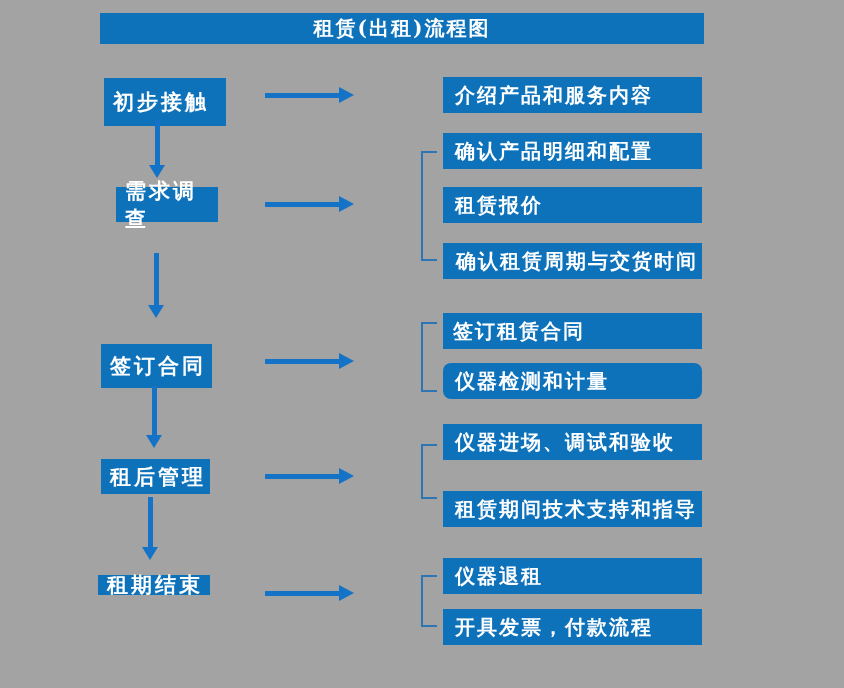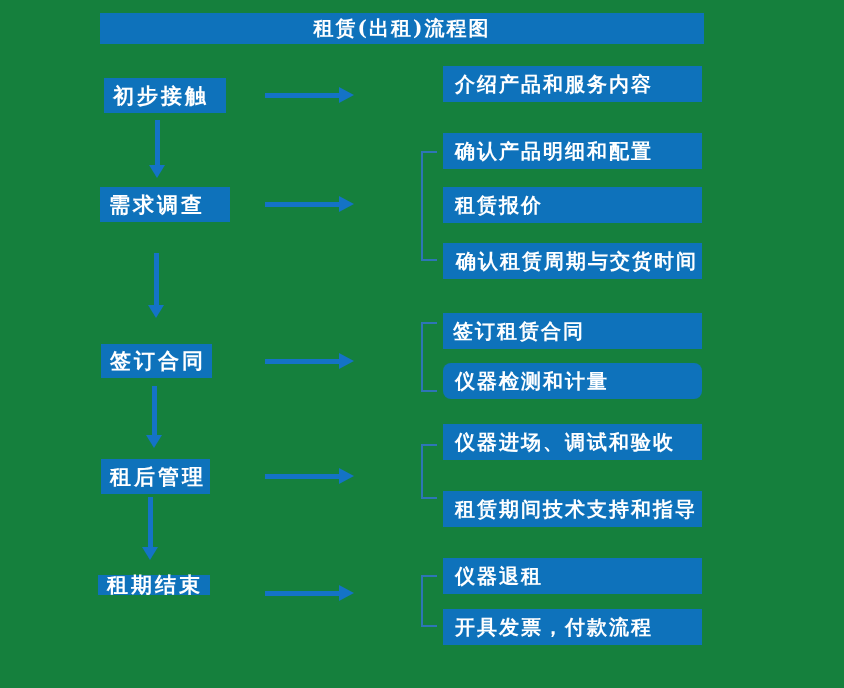--- a/index.html
+++ b/index.html
@@ -1,40 +1,40 @@
 <!DOCTYPE html>
 <html><head>
 <meta charset="utf-8">
 <style>
   html, body { margin:0; padding:0; background:#ffffff; }
   .canvas {
-    position:relative; width:844px; height:688px; background:#15803d;
+    position:relative; width:844px; height:688px; background:#a3a3a3;
     font-family:"DejaVu Serif","Liberation Serif",serif; overflow:hidden;
   }
   .blue-box {
     position:absolute; box-sizing:border-box;
     background:#0e72bb; color:#ffffff; font-weight:bold;
     display:flex; align-items:center;
   }
   .title-bar {
     left:100px; top:13px; width:604px; height:31px;
     justify-content:center; font-size:20px; letter-spacing:2px;
   }
   .step { font-size:21px; letter-spacing:3px; padding-left:9px; }
-  .s1 { left:104px; top:78px;  width:122px; height:35px; }
-  .s2 { left:100px; top:187px; width:130px; height:35px; }
-  .s3 { left:101px; top:344px; width:111px; height:34px; }
+  .s1 { left:104px; top:78px;  width:122px; height:48px; }
+  .s2 { left:116px; top:187px; width:102px; height:35px; }
+  .s3 { left:101px; top:344px; width:111px; height:44px; }
   .s4 { left:101px; top:459px; width:109px; height:35px; }
   .s5 { left:98px;  top:575px; width:112px; height:20px; }
   .detail {
     left:443px; width:259px; height:36px;
     font-size:20px; letter-spacing:2px; padding-left:12px;
     white-space:nowrap;
   }
-  .d1  { top:66px;text-align:right;  }
+  .d1  { top:77px;text-align:right;  }
   .d2  { top:133px; }
   .d3  { top:187px; }
   .d4  { top:243px;padding-left:13px; }
   .d5  { top:313px;padding-left:10px; }
   .d6  { top:363px;border-radius:8px; }
   .d7  { top:424px; }
   .d8  { top:491px; }
   .d9  { top:558px; }
   .d10 { top:609px; }
 

